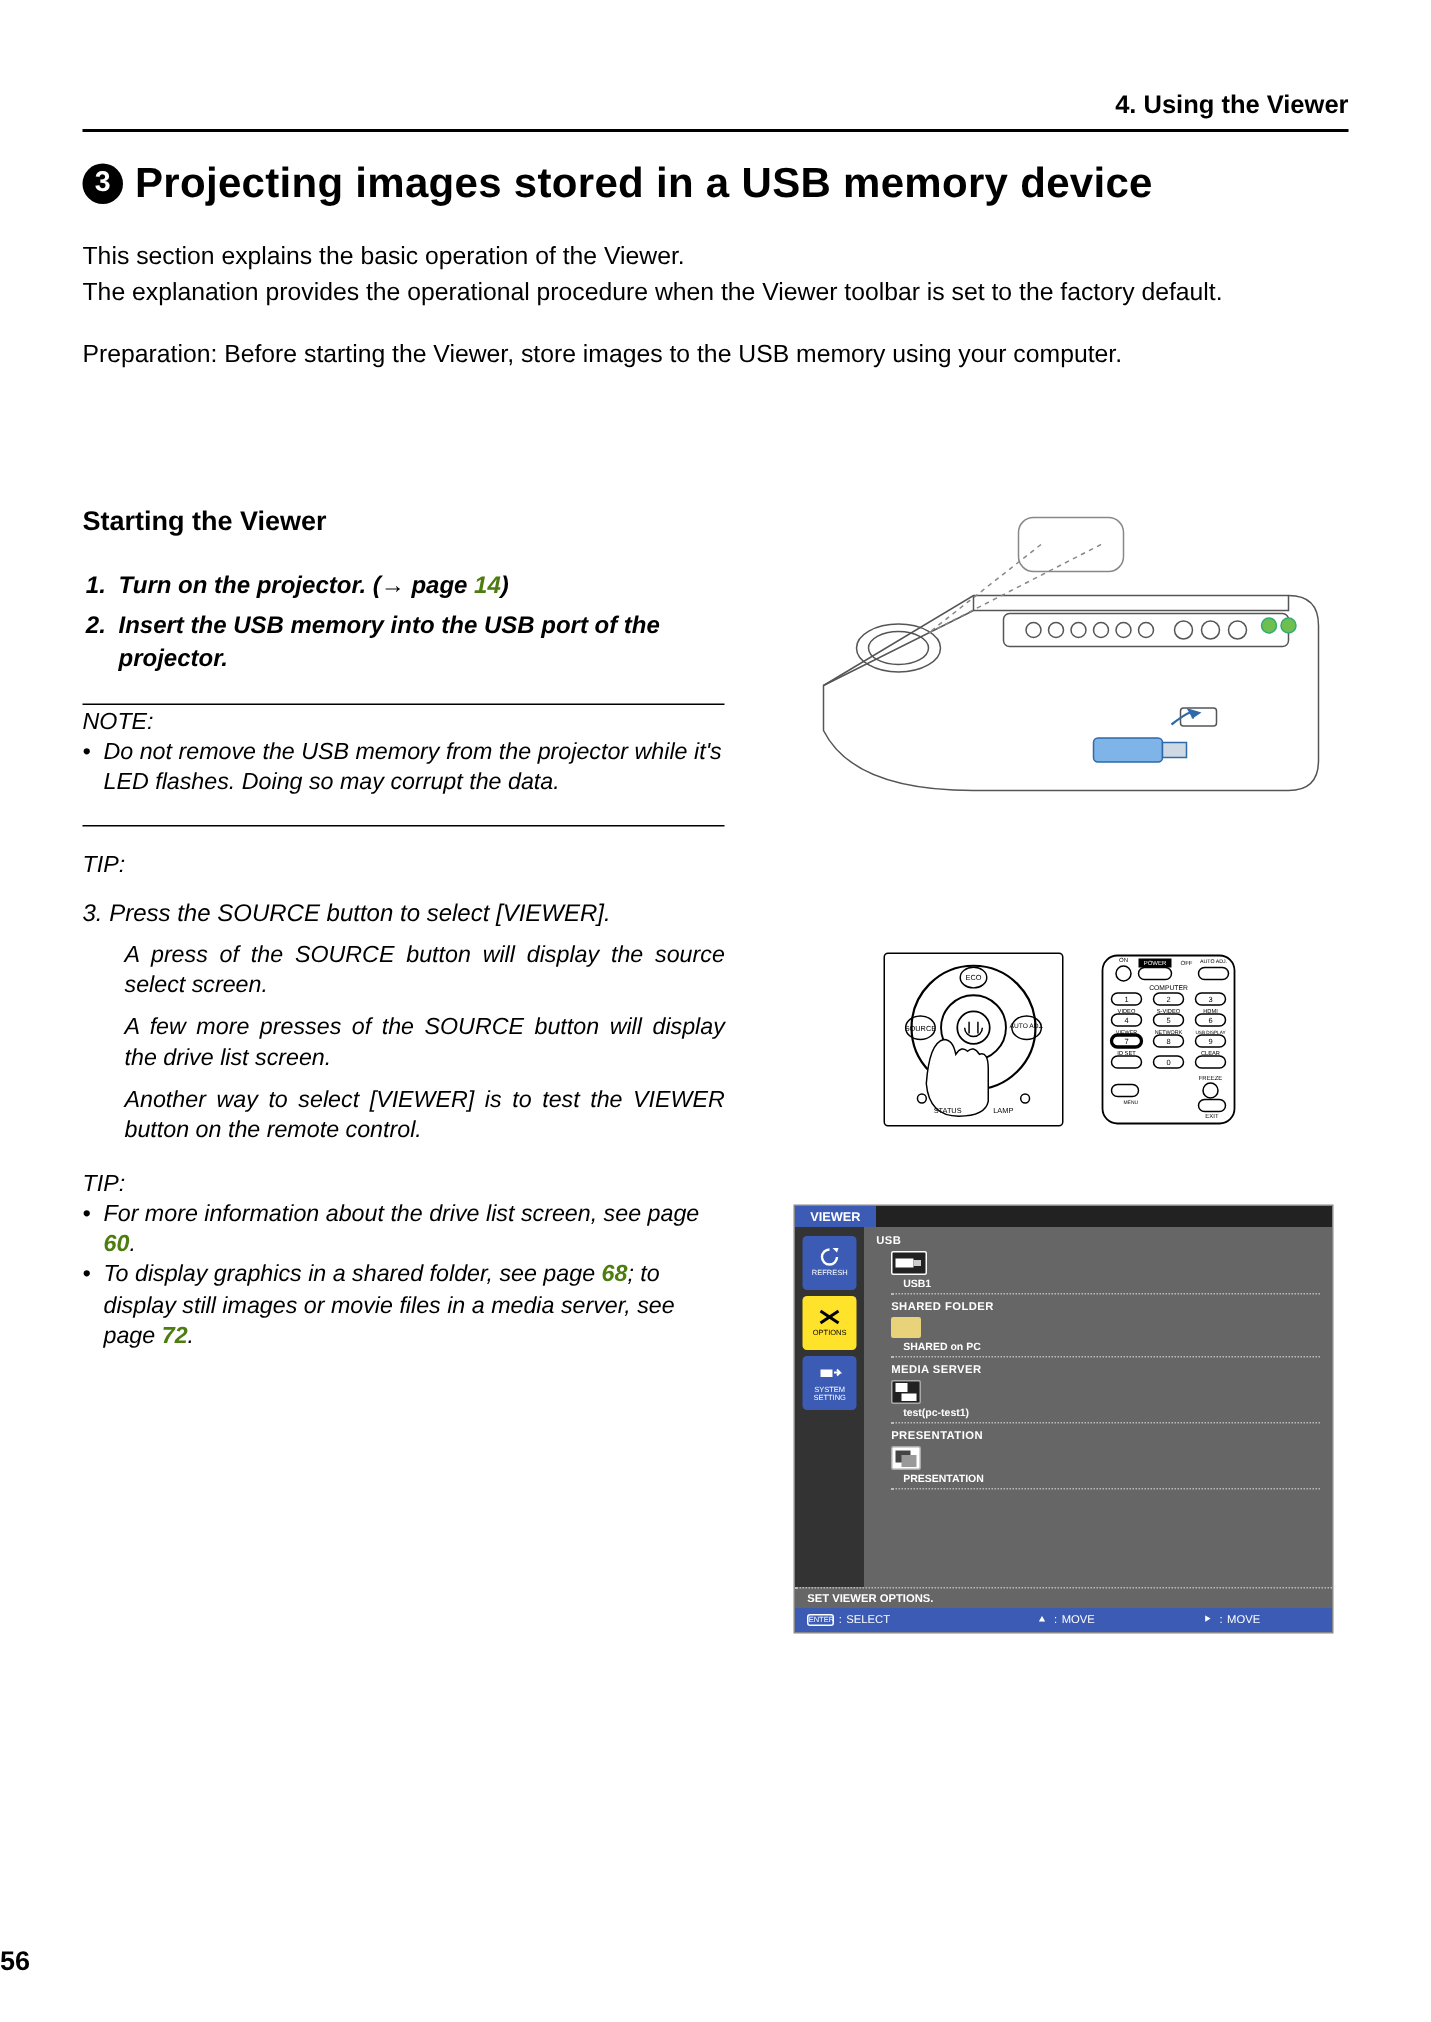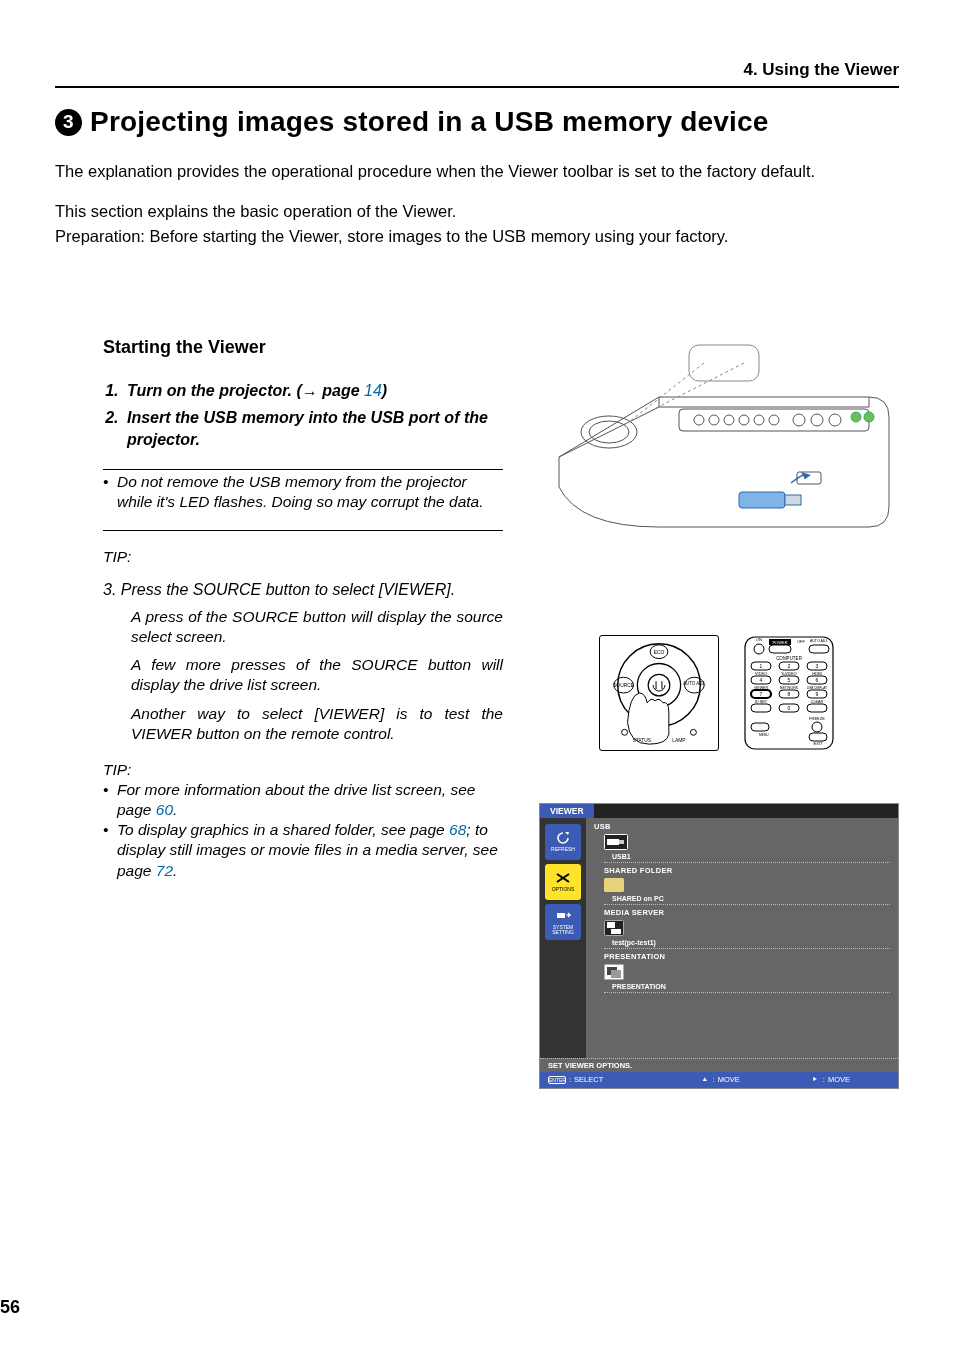--- a/index.html
+++ b/index.html
@@ -4,28 +4,28 @@
 <style>
   * { box-sizing: border-box; margin: 0; padding: 0; }
   html, body { width: 954px; font-family: Arial, Helvetica, sans-serif; color: #000; background: #fff; }
   .page { width: 954px; height: 1348px; padding: 60px 55px 30px 55px; position: relative; }
   .header-right { text-align: right; font-weight: 900; font-size: 17px; margin-bottom: 6px; }
   .header-rule { border: none; border-top: 2.5px solid #000; margin-bottom: 18px; }
   .h1 { font-size: 28px; font-weight: 900; letter-spacing: 0.2px; margin-bottom: 22px; display: flex; align-items: center; gap: 8px; }
   .numcircle { display: inline-flex; align-items: center; justify-content: center; width: 27px; height: 27px; border-radius: 50%; background: #000; color: #fff; font-size: 19px; font-weight: 900; }
   .para { font-size: 16.5px; line-height: 1.35; margin-bottom: 2px; }
   .para.gap { margin-bottom: 18px; }
-  .columns { display: flex; gap: 36px; margin-top: 90px; margin-left: 48px; }
+  .columns { display: flex; gap: 36px; margin-top: 90px; }
   .left { width: 53%; }
   .right { width: 47%; display: flex; flex-direction: column; gap: 52px; align-items: center; }
   .h2 { font-size: 18px; font-weight: 900; margin-bottom: 22px; }
   ol.steps { margin-left: 20px; font-style: italic; font-weight: bold; font-size: 16px; line-height: 1.35; }
   ol.steps li { margin-bottom: 6px; padding-left: 4px; }
   ol.steps li:last-child{ margin-bottom: 0; }
-  .reflink { color: #0369a1; font-weight: normal; }
+  .reflink { color: #4d7c0f; font-weight: bold; }
   .thinrule { border: none; border-top: 1px solid #000; margin: 18px 0 2px 0; }
   .note-ital { font-style: italic; font-size: 15.5px; line-height: 1.3; }
   .note-ital .bullet { display: flex; }
   .note-ital .bullet .dot { width: 14px; flex:0 0 14px; }
   .tip { font-style: italic; font-size: 15.5px; line-height: 1.3; margin-top: 16px; }
   .step3 { font-style: italic; font-weight: normal; font-size: 16px; margin-top: 14px; margin-left: 0; }
   .subital { font-style: italic; font-size: 15.5px; line-height: 1.3; margin-left: 28px; margin-top: 8px; text-align: justify; }
   .tiplist { font-style: italic; font-size: 15.5px; line-height: 1.3; margin-top: 16px; }
   .tiplist .row { display: flex; }
   .tiplist .row .dot { width: 14px; flex:0 0 14px; }
@@ -63,37 +63,38 @@
 
 <div class="page">
   <div class="header-right">4. Using the Viewer</div>
   <hr class="header-rule">
 
   <h1 class="h1">
     <span class="numcircle">3</span>
     <span>Projecting images stored in a USB memory device</span>
   </h1>
 
+  <p class="para">This section explains the basic operation of the Viewer.</p>
   <p class="para gap">The explanation provides the operational procedure when the Viewer toolbar is set to the factory default.</p>
-  <p class="para">This section explains the basic operation of the Viewer.</p>
-  <p class="para">Preparation: Before starting the Viewer, store images to the USB memory using your factory.</p>
+  <p class="para">Preparation: Before starting the Viewer, store images to the USB memory using your computer.</p>
 
   <div class="columns">
     <div class="left">
       <h2 class="h2">Starting the Viewer</h2>
 
       <ol class="steps">
         <li>
           <span>Turn on the projector. (</span>→<span> page </span><span class="reflink">14</span><span>)</span>
         </li>
         <li>Insert the USB memory into the USB port of the projector.</li>
       </ol>
 
       <hr class="thinrule">
       <div class="note-ital">
+        <div>NOTE:</div>
         <div class="bullet">
             <div class="dot">•</div>
             <div>Do not remove the USB memory from the projector while it's LED flashes. Doing so may corrupt the data.</div>
           </div>
       </div>
       <hr class="thinrule">
 
       <div class="tip">
         <div>TIP:</div>
       </div>

